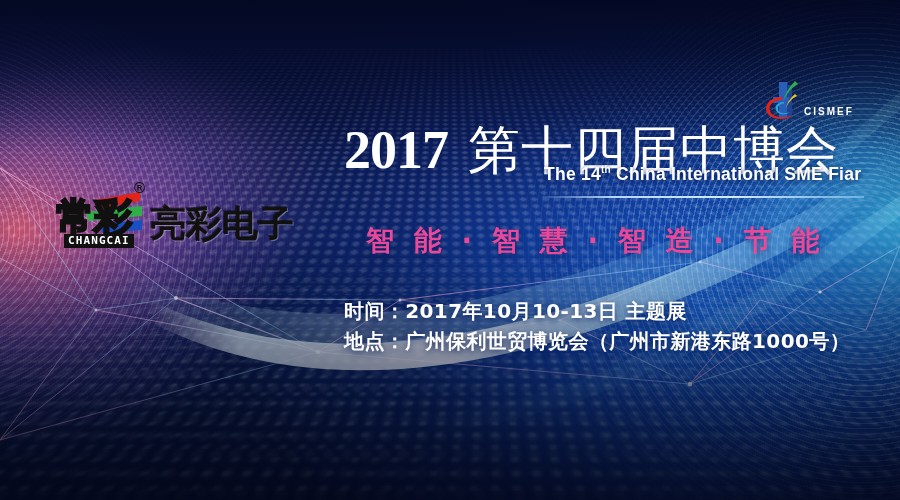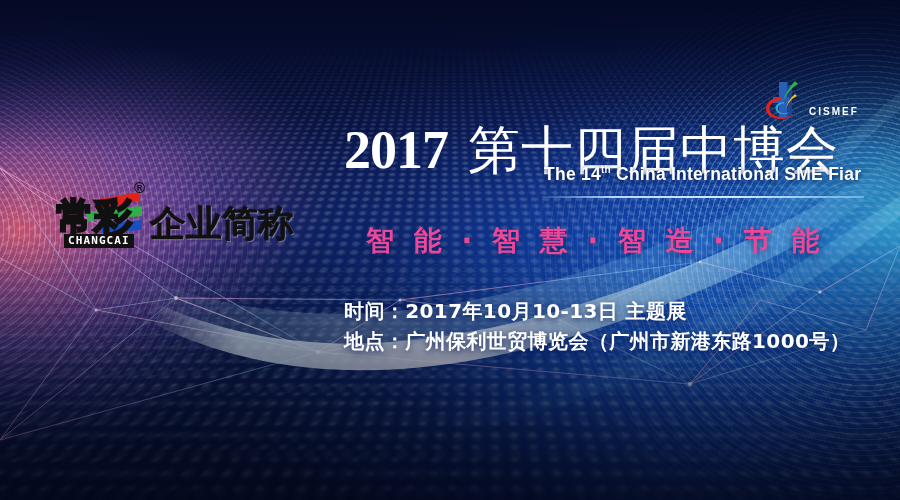--- a/index.html
+++ b/index.html
@@ -138,21 +138,21 @@
 
   
   .wire { position: absolute; inset: 0; pointer-events: none; }
   .wire svg { width: 100%; height: 100%; display: block; }
 
   
   .cismef {
     position: absolute;
     left: 762px; top: 76px;
     width: 120px; height: 46px;
-    display: flex; align-items: flex-end; gap: 5px;
+    display: flex; align-items: flex-end; 
   }
   .cismef-mark { width: 42px; height: 44px; flex: none; }
   .cismef-text {
     color: #ffffff;
     font-size: 10px;
     letter-spacing: 2.0px;
     font-weight: 700;
     padding-bottom: 5px;
     white-space: nowrap;
   }
@@ -419,21 +419,21 @@
         <svg viewBox="0 0 92 56" aria-hidden="true">
           <text x="0" y="40" font-family="DejaVu Sans, Liberation Sans, sans-serif" font-size="38" font-weight="700" fill="#101010">常彩</text>
           <path d="M38 10 L84 2 L84 11 L40 19 Z" fill="#e2231a"></path>
           <path d="M30 22 L86 16 L86 26 L32 31 Z" fill="#2fae4a"></path>
           <path d="M44 34 L86 30 L86 40 L46 43 Z" fill="#1a4fc4"></path>
           <text x="0" y="40" font-family="DejaVu Sans, Liberation Sans, sans-serif" font-size="38" font-weight="700" fill="none" stroke="#101010" stroke-width="2.4">常彩</text>
         </svg>
         <span class="cc-reg">®</span>
         <span class="cc-latin">CHANGCAI</span>
       </div>
-      <div class="cc-cn">企业简称</div>
+      <div class="cc-cn">亮彩电子</div>
     </div>
   </div>
 
   <div class="headline">
     <div class="hl-row">
       <span class="hl-year">2017</span>
       <span class="hl-cn">第十四届中博会</span>
     </div>
     <div class="hl-rule"></div>
     <div class="hl-en">

